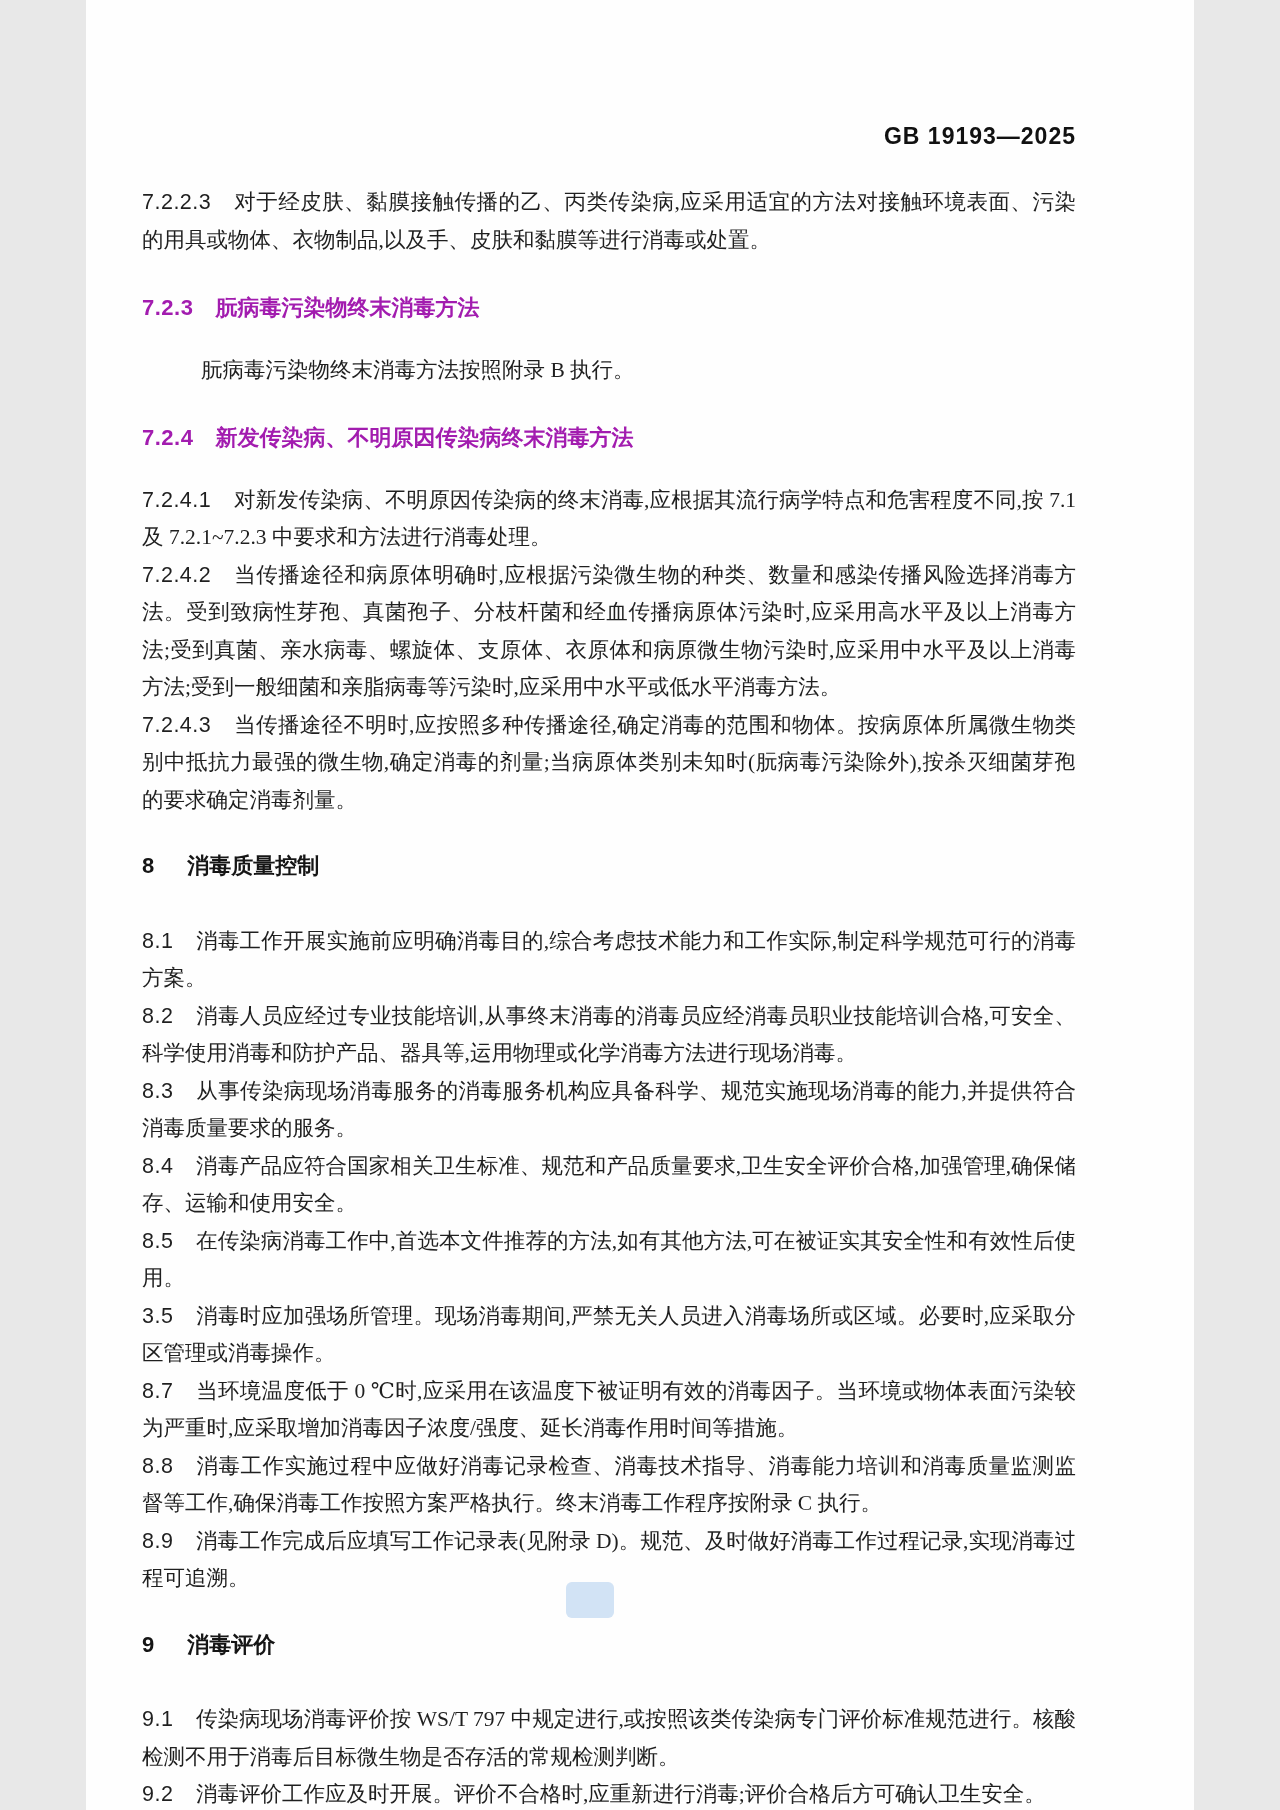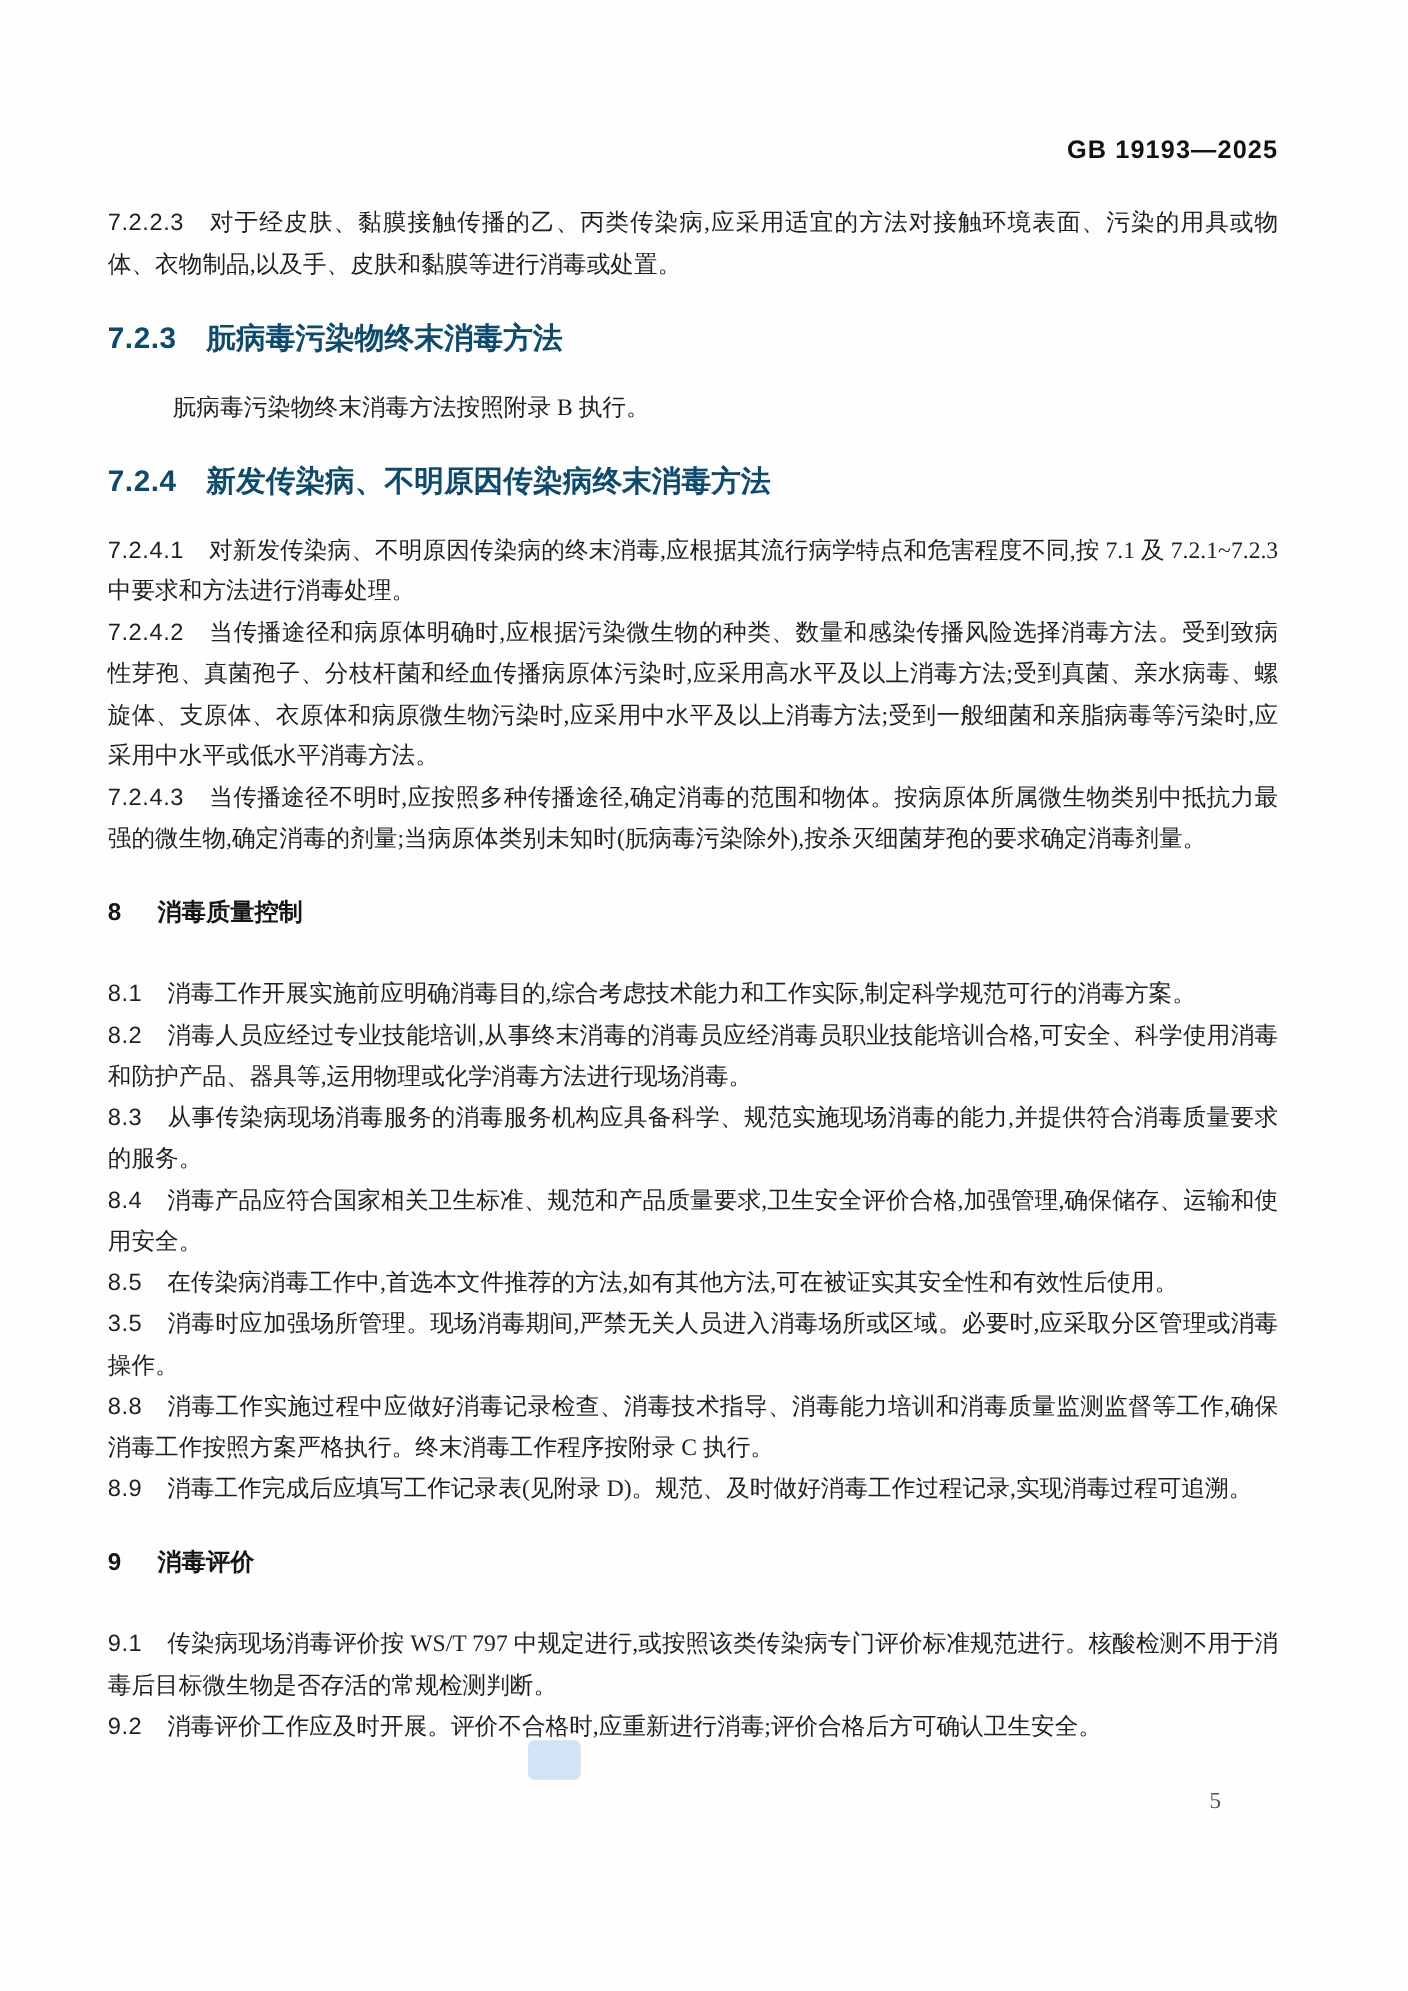--- a/index.html
+++ b/index.html
@@ -1,24 +1,24 @@
 <!DOCTYPE html>
 <html><head>
 <meta charset="utf-8">
 <style>
   html,body{margin:0;padding:0;background:#e8e8e8;}
   .page{
     position:relative;
-    width:1280px;
+    width:1108px;
     height:1810px;
     margin:0 auto;
     background:#fefefe;
     color:#1f1f1f;
     box-sizing:border-box;
-    padding:122px 118px 0 98px;
+    padding:122px 118px 0 56px;
     font-family:"Liberation Serif","DejaVu Serif",serif;
     font-size:21.5px;
     line-height:37.5px;
     overflow:hidden;
   }
   .doc-header{
     text-align:right;
     font-family:"Liberation Sans","DejaVu Sans",sans-serif;
     font-weight:bold;
     font-size:23px;
@@ -30,23 +30,23 @@
   p.clause{margin:0;text-align:justify;}
   p.clause .num{
     font-family:"Liberation Sans","DejaVu Sans",sans-serif;
     margin-right:1.05em;
     letter-spacing:.5px;
   }
   p.indent-para{margin:16px;text-indent:2em;text-align:justify;}
   .sub-heading{
     font-family:"Liberation Sans","DejaVu Sans",sans-serif;
     font-weight:bold;
-    font-size:27px;
+    font-size:22px;
     margin:30px 0 25px 0;
-    color:#0c4a6e;
+    color:#a21caf;
   }
   .sub-heading .num{margin-right:1.0em;letter-spacing:.5px;}
   .chapter-heading{
     font-family:"Liberation Sans","DejaVu Sans",sans-serif;
     font-weight:bold;
     font-size:22px;
     margin:28px 0 38px 0;
     color:#151515;
   }
   .chapter-heading .num{margin-right:1.5em;}
@@ -97,20 +97,21 @@
   <p class="clause"><span class="num">8.2</span><span>消毒人员应经过专业技能培训,从事终末消毒的消毒员应经消毒员职业技能培训合格,可安全、科学使用消毒和防护产品、器具等,运用物理或化学消毒方法进行现场消毒。</span></p>
 
   <p class="clause"><span class="num">8.3</span><span>从事传染病现场消毒服务的消毒服务机构应具备科学、规范实施现场消毒的能力,并提供符合消毒质量要求的服务。</span></p>
 
   <p class="clause"><span class="num">8.4</span><span>消毒产品应符合国家相关卫生标准、规范和产品质量要求,卫生安全评价合格,加强管理,确保储存、运输和使用安全。</span></p>
 
   <p class="clause"><span class="num">8.5</span><span>在传染病消毒工作中,首选本文件推荐的方法,如有其他方法,可在被证实其安全性和有效性后使用。</span></p>
 
   <p class="clause"><span class="num">3.5</span><span>消毒时应加强场所管理。现场消毒期间,严禁无关人员进入消毒场所或区域。必要时,应采取分区管理或消毒操作。</span></p>
 
+  <p class="clause"><span class="num">8.7</span><span>当环境温度低于 0 ℃时,应采用在该温度下被证明有效的消毒因子。当环境或物体表面污染较为严重时,应采取增加消毒因子浓度/强度、延长消毒作用时间等措施。</span></p>
 
   <p class="clause"><span class="num">8.8</span><span>消毒工作实施过程中应做好消毒记录检查、消毒技术指导、消毒能力培训和消毒质量监测监督等工作,确保消毒工作按照方案严格执行。终末消毒工作程序按附录 C 执行。</span></p>
 
   <p class="clause"><span class="num">8.9</span><span>消毒工作完成后应填写工作记录表(见附录 D)。规范、及时做好消毒工作过程记录,实现消毒过程可追溯。</span></p>
 
   <div class="chapter-heading"><span class="num">9</span><span>消毒评价</span></div>
 
   <p class="clause"><span class="num">9.1</span><span>传染病现场消毒评价按 WS/T 797 中规定进行,或按照该类传染病专门评价标准规范进行。核酸检测不用于消毒后目标微生物是否存活的常规检测判断。</span></p>
 
   <p class="clause"><span class="num">9.2</span><span>消毒评价工作应及时开展。评价不合格时,应重新进行消毒;评价合格后方可确认卫生安全。</span></p>

